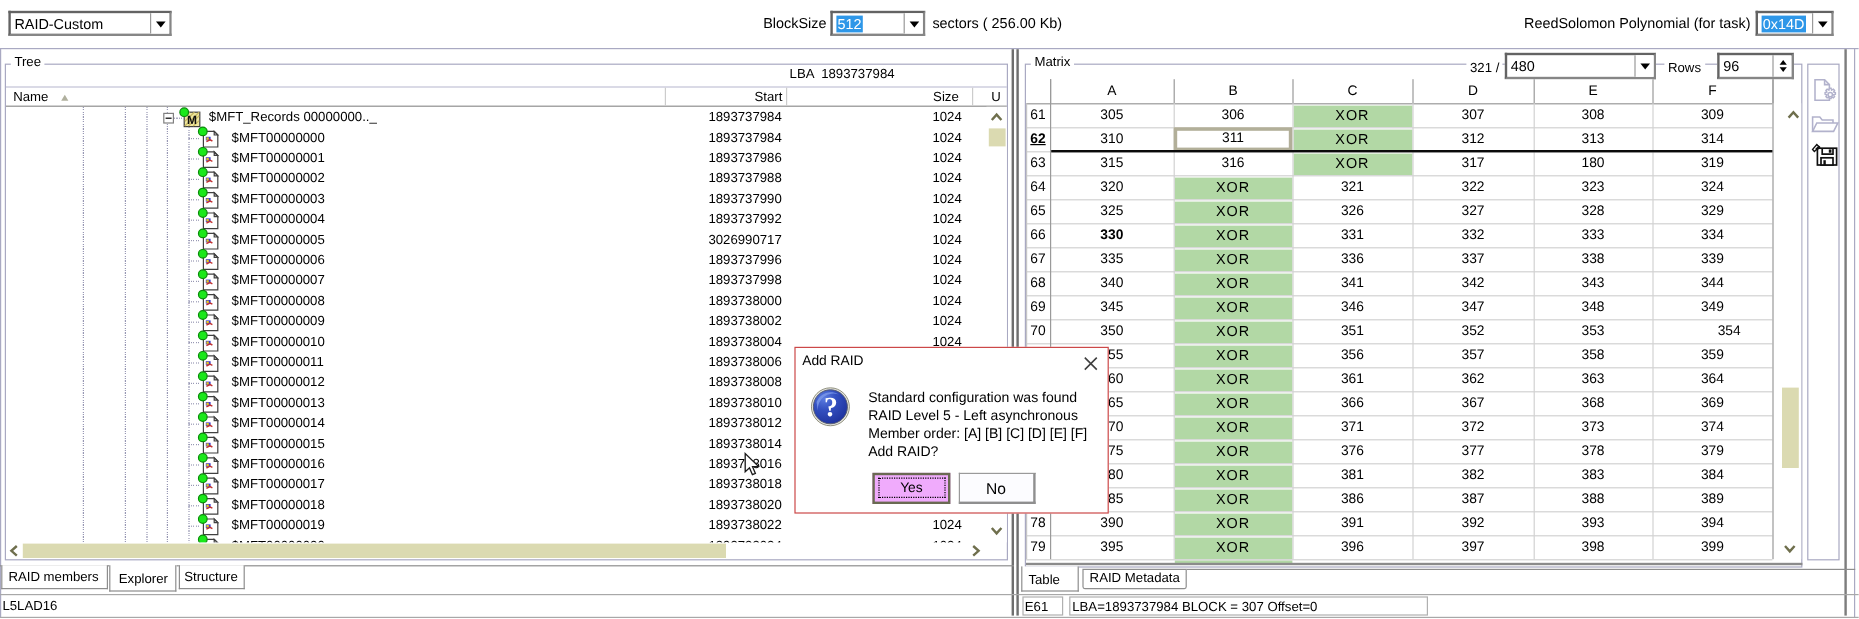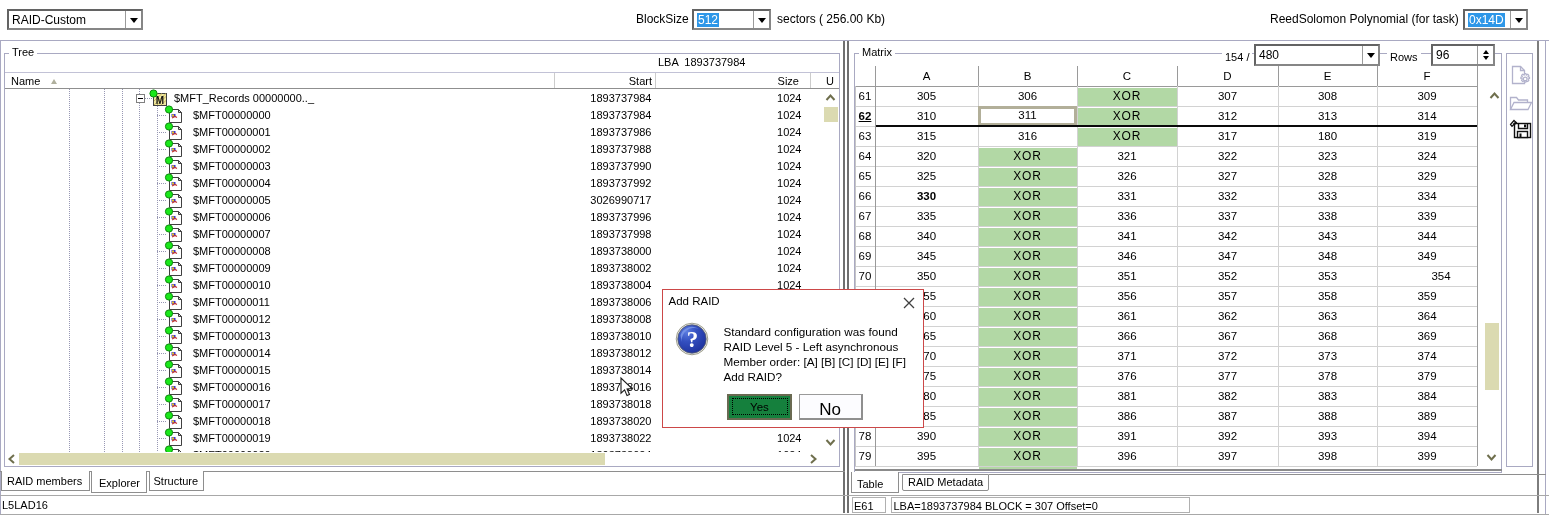--- a/index.html
+++ b/index.html
@@ -353,21 +353,21 @@
 <div class="a" style="left:0;top:470.5px;width:91px;height:1px;background:#8e8e8e"></div>
 <div class="a" style="left:146.5px;top:470.5px;width:698px;height:1px;background:#8e8e8e"></div>
 <div class="a" style="left:0.5px;top:470.5px;width:89px;height:20px;border:1px solid #8e8e8e;border-top:none;background:#fff"></div>
 <div class="lbl11" style="left:7px;top:475px">RAID members</div>
 <div class="a" style="left:91px;top:470.5px;width:55.5px;height:22px;border:1px solid #8e8e8e;border-top:none;background:#fff"></div>
 <div class="lbl11" style="left:99px;top:477px">Explorer</div>
 <div class="a" style="left:149px;top:470.5px;width:54.5px;height:20px;border:1px solid #8e8e8e;border-top:none;background:#fff"></div>
 <div class="lbl11" style="left:153.5px;top:475px">Structure</div>
 <div class="a" style="left:853.5px;top:52.5px;width:648.5px;height:420px;border:1px solid #a9a9c2"></div>
 <div class="lbl11" style="left:859px;top:46px;background:#fff;padding:0 3px">Matrix</div>
-<div class="lbl11" style="left:1222px;top:51px;background:#fff;padding:0 3px">154 /</div>
+<div class="lbl11" style="left:1222px;top:51px;background:#fff;padding:0 3px">321 /</div>
 <div class="combo" style="left:1254px;top:44px;width:126px;height:22px">
     <div class="ctext">480</div>
     <div class="btn">
       <div class="tri"></div>
     </div>
   </div>
 <div class="lbl11" style="left:1387px;top:51px;background:#fff;padding:0 3px">Rows</div>
 <div class="combo" style="left:1431px;top:44px;width:64px;height:22px">
     <div class="ctext">96</div>
     <div class="a" style="right:15px;top:0;bottom:0;width:1px;background:#9a9a9a"></div>
@@ -626,21 +626,21 @@
         <stop offset="40%" stop-color="#3450c0"></stop>
         <stop offset="100%" stop-color="#1c2f9a"></stop>
 </radialGradient>
     </defs>
 <circle cx="17" cy="17" r="15.8" fill="#e8e8e0" stroke="#8a8a78" stroke-width="0.8"></circle>
 <circle cx="17" cy="17" r="14.2" fill="url(#qg)" stroke="#555a70" stroke-width="0.8"></circle>
 <path d="M5.5 13 A12.5 12.5 0 0 1 24 6.8 A13 13 0 0 0 6.5 20 Z" fill="#7a96e8" opacity="0.85"></path>
 <text x="17.5" y="25" text-anchor="middle" font-family="Liberation Serif" font-size="23" font-weight="bold" fill="#fff">?</text>
 </svg>
 <div class="lbl" style="left:723.5px;top:324px;line-height:15.1px;font-size:11.7px">Standard configuration was found<br>RAID Level 5 - Left asynchronous<br>Member order: [A] [B] [C] [D] [E] [F]<br>Add RAID?</div>
-<div class="a" style="left:727px;top:393.5px;width:65px;height:26px;border:2px solid #6a6a52;background:#15803d">
+<div class="a" style="left:727px;top:393.5px;width:65px;height:26px;border:2px solid #6a6a52;background:#f0abfc">
     <div class="a" style="left:2.5px;top:2.5px;right:2.5px;bottom:2.5px;border:1px dotted #000"></div>
     <div class="a" style="left:0;right:0;top:5px;text-align:center;font-size:11.5px">Yes</div>
   </div>
 <div class="a" style="left:798.5px;top:393.5px;width:64px;height:26px;border:1px solid #9a9a9a;border-right:2px solid #8f8f8f;border-bottom:2px solid #8f8f8f;background:#fcfcff">
-    <div class="a" style="left:0;right:0;top:5px;text-align:center;font-size:17px">No</div>
+    <div class="a" style="left:0;right:0;top:5px;text-align:center;font-size:13px">No</div>
   </div>
 <svg class="a" style="left:620px;top:377px" width="14" height="21" viewBox="0 0 14 21">
 <path d="M1 1 L1 16.2 L4.6 12.9 L7 18.6 L9.5 17.5 L7.1 11.9 L12 11.6 Z" fill="#fff" stroke="#1a1a1a" stroke-width="1.1"></path>
 </svg>
 </body></html>

